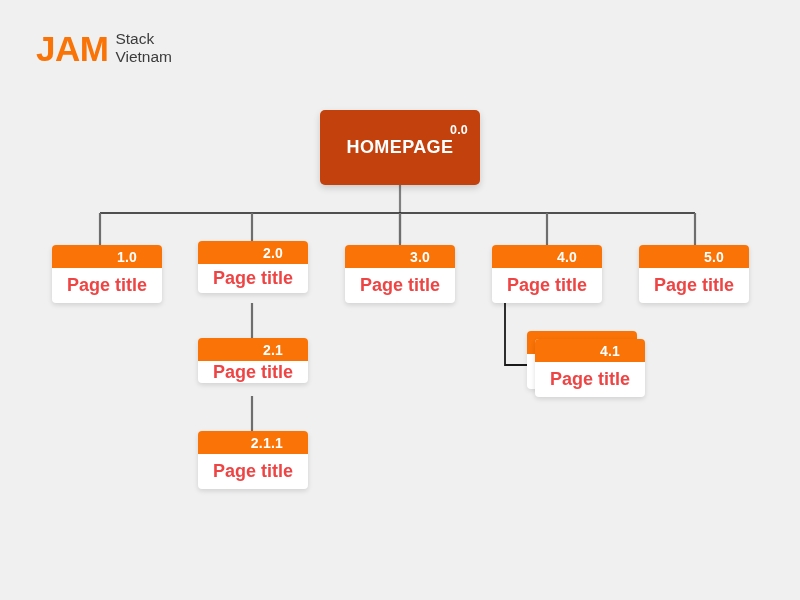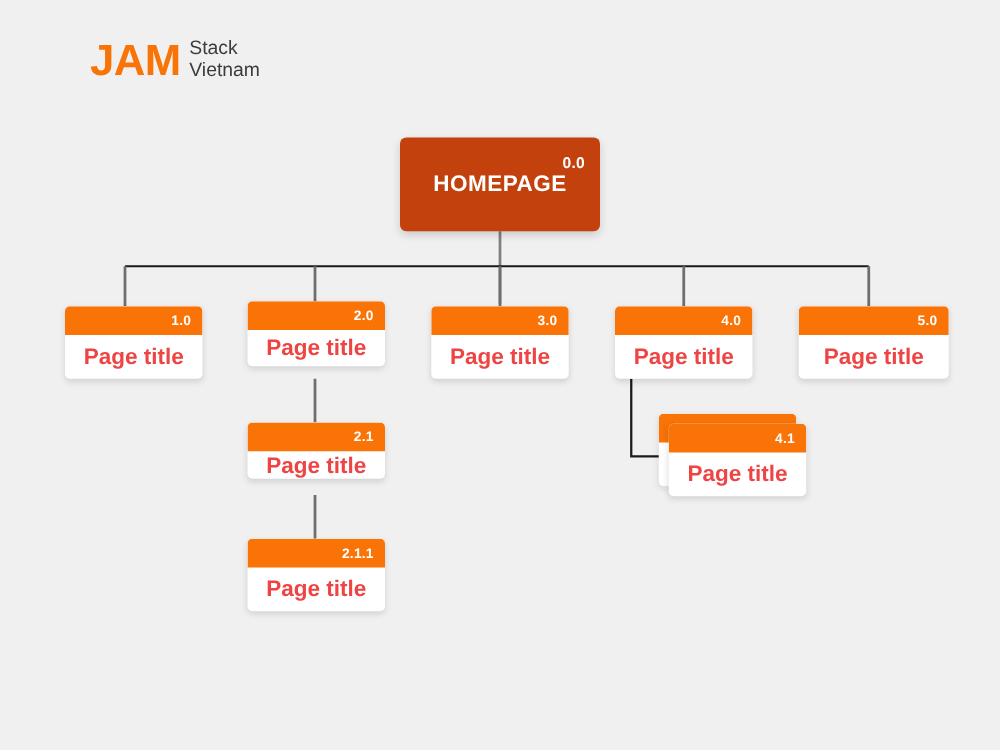--- a/index.html
+++ b/index.html
@@ -31,21 +31,20 @@
     display: flex;
     align-items: center;
     height: 44px;
   }
   #logo .jam {
     font-size: 35px;
     font-weight: bold;
     color: #f97306;
     letter-spacing: -0.5px;
     line-height: 1;
-    margin-left: 36px;
   }
   #logo .words {
     margin-left: 7px;
     display: flex;
     flex-direction: column;
     justify-content: space-between;
     color: #3c3c3c;
     font-size: 15.5px;
     line-height: 1.18;
   }
@@ -65,26 +64,26 @@
     box-sizing: border-box;
     border-radius: 4px;
     overflow: hidden;
     background: #ffffff;
     box-shadow: 0 2px 5px rgba(0,0,0,0.13);
   }
   .node .hdr {
     height: 23px;
     background: #f97306;
     color: #ffffff;
-    font-size: 11px;
+    font-size: 14px;
     font-weight: bold;
     display: flex;
     align-items: center;
     justify-content: flex-end;
-    padding-right: 9px;
+    padding-right: 25px;
     box-sizing: border-box;
     letter-spacing: 0.2px;
   }
   .node .body {
     height: calc(100% - 23px);
     display: flex;
     align-items: center;
     justify-content: center;
     color: #ef4444;
     font-size: 18px;
@@ -191,21 +190,21 @@
   <div class="node" style="left:345px; top:245px; width:110px; height:58px;text-align:right;">
     <div class="hdr">3.0</div>
     <div class="body">Page title</div>
   </div>
 
   <div class="node" style="left:492px; top:245px; width:110px; height:58px;">
     <div class="hdr">4.0</div>
     <div class="body">Page title</div>
   </div>
 
-  <div class="node" style="left:639px; top:245px; width:120px; height:58px;">
+  <div class="node" style="left:639px; top:245px; width:110px; height:58px;">
     <div class="hdr">5.0</div>
     <div class="body">Page title</div>
   </div>
 
   <div class="node" style="left:198px; top:338px; width:110px; height:45px;">
     <div class="hdr">2.1</div>
     <div class="body">Page title</div>
   </div>
 
   <div class="node" style="left:198px; top:431px; width:110px; height:58px;">

